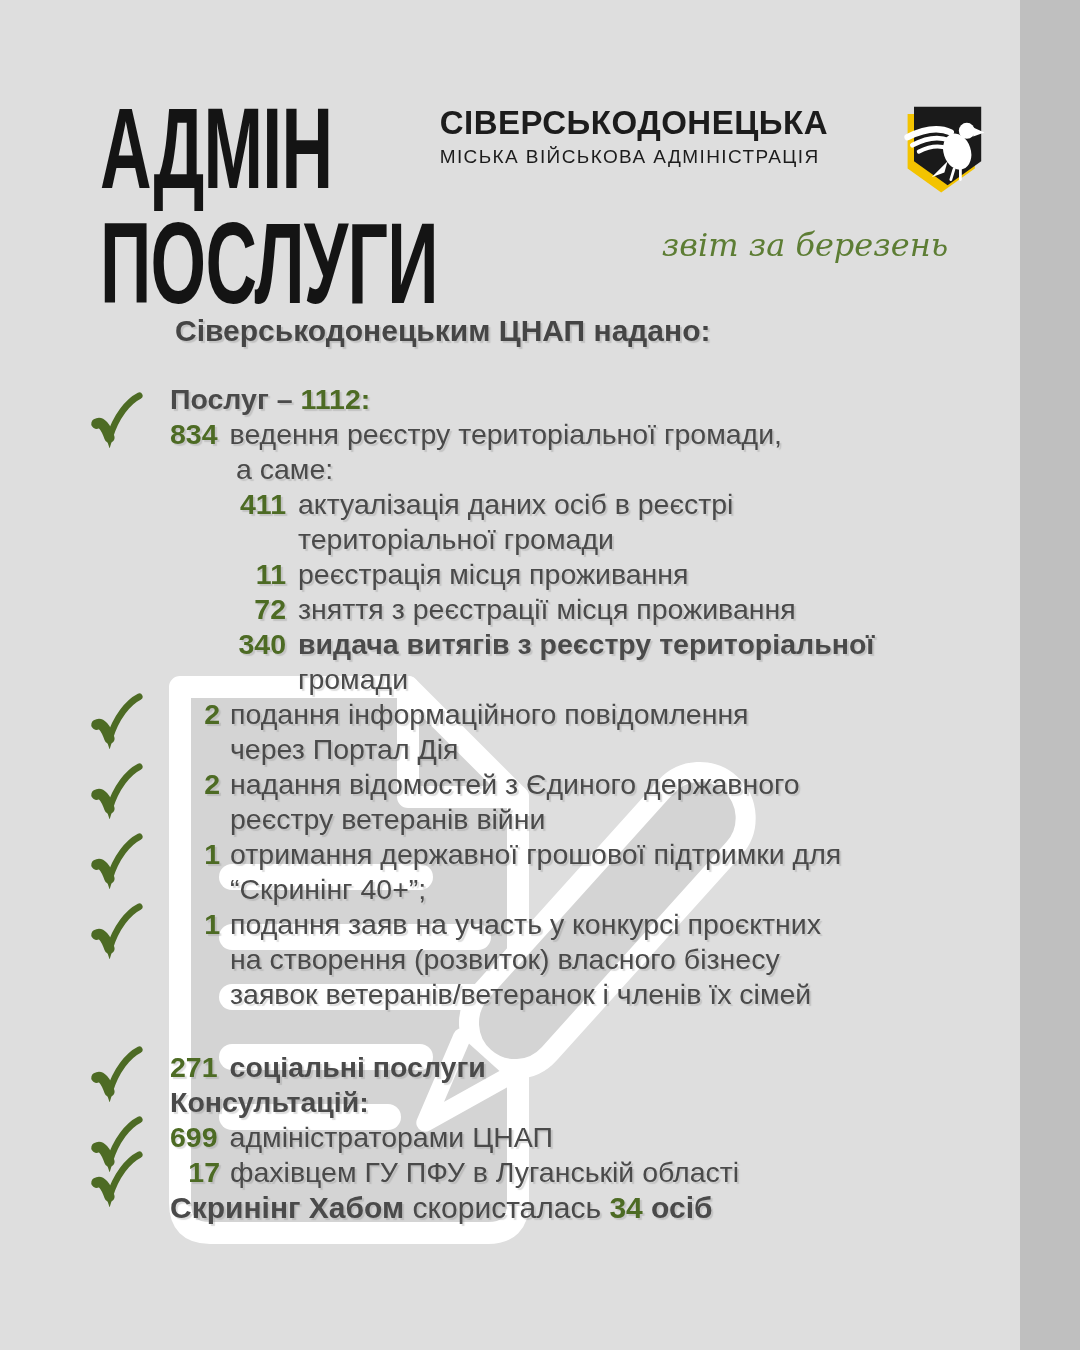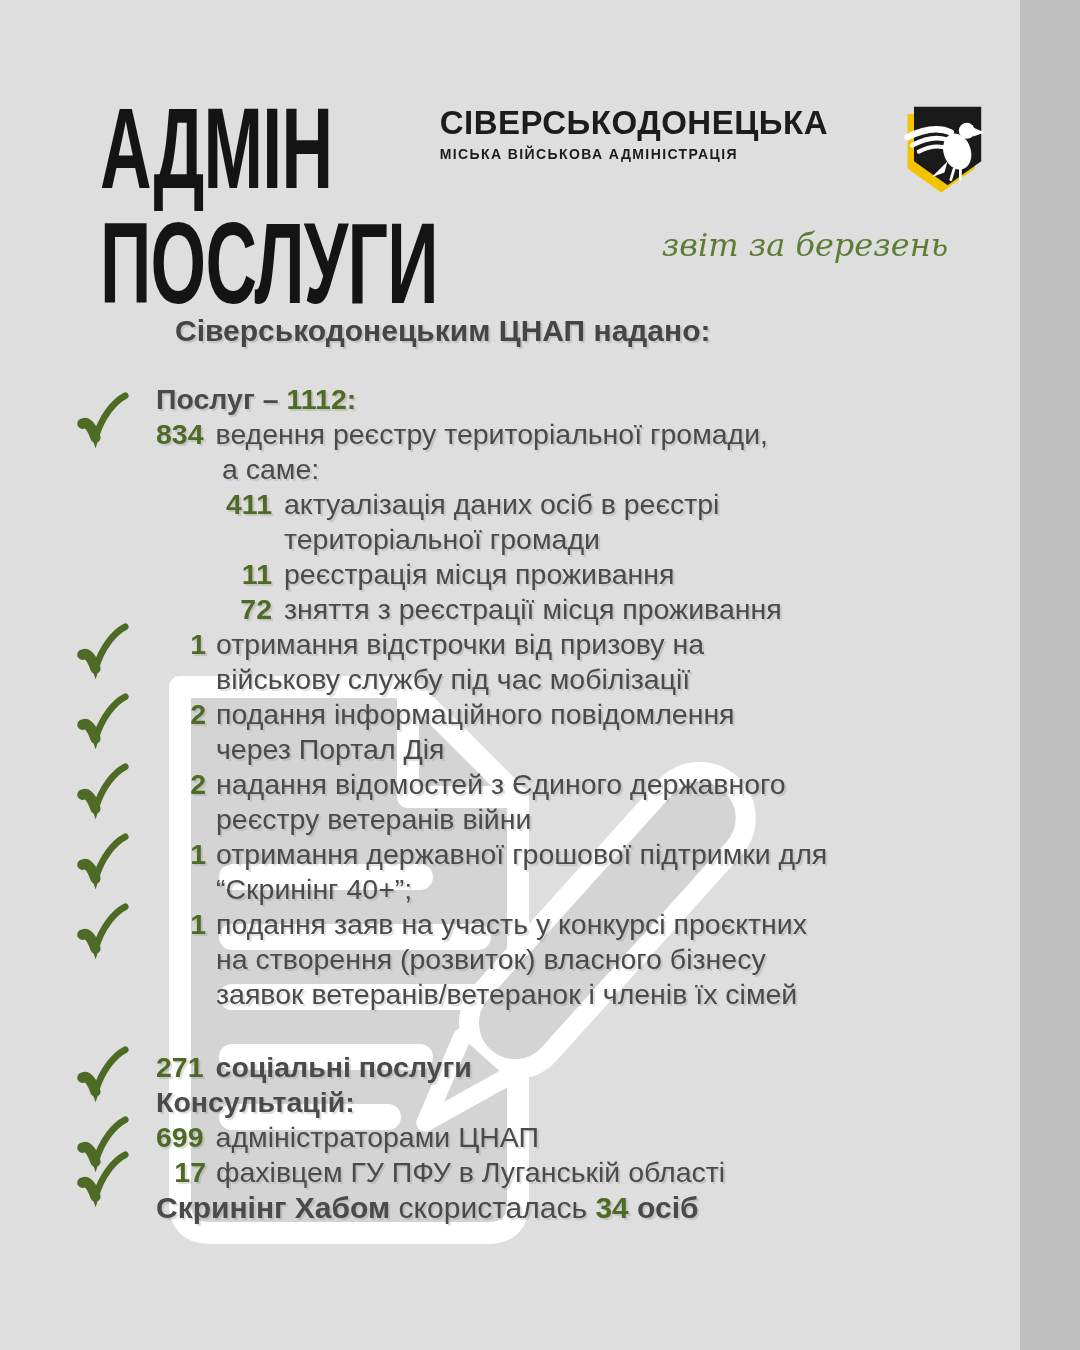--- a/index.html
+++ b/index.html
@@ -10,35 +10,35 @@
   
   .title{
     position:absolute;left:100px;top:92px;
     font-size:94px;line-height:94px;font-weight:700;color:#141414;
     transform:scale(0.76,1.22);transform-origin:0 0;letter-spacing:-1px;
     white-space:nowrap;
   }
   
   .logo-text{position:absolute;top:104px;right:192px;text-align:left;color:#1c1c1c;}
   .org-name{font-size:33px;font-weight:700;letter-spacing:.5px;white-space:nowrap;}
-  .org-subtitle{font-size:14px;font-weight:700;letter-spacing:1.4px;margin-top:4px;white-space:nowrap;}
+  .org-subtitle{font-size:19px;font-weight:400;letter-spacing:1.4px;margin-top:4px;white-space:nowrap;}
   .emblem{position:absolute;left:898px;top:96px;width:96px;height:108px;overflow:visible;}
   
   .script-note{
     position:absolute;left:600px;top:226px;width:410px;text-align:center;
     font-family:"DejaVu Serif",serif;font-style:italic;
     font-size:32px;color:#5d7d34;white-space:nowrap;
   }
   
   .heading{
     position:absolute;left:175px;top:314px;font-size:30px;font-weight:700;color:#454545;
     text-shadow:2px 2px 1px rgba(130,130,130,.3);
   }
   .list{
-    position:absolute;left:156px;top:382px;width:860px;
+    position:absolute;left:170px;top:382px;width:860px;
     font-size:28.5px;line-height:35px;color:#4a4a4a;
     text-shadow:2px 2px 1px rgba(130,130,130,.28);
   }
   .row{position:relative;}
   .gap-sm{margin-top:38px;}
   .gap-md{}
   .b{font-weight:700;}
   .green{color:#4d6b24;font-weight:700;}
   .num{display:inline-block;color:#4d6b24;font-weight:700;}
   .num-flush{margin-right:12px;}
@@ -124,29 +124,25 @@
     </div>
 
     <div class="row">
       <div><span class="num num-lg">11</span><span>реєстрація місця проживання</span></div>
     </div>
 
     <div class="row">
       <div><span class="num num-lg">72</span><span>зняття з реєстрації місця проживання</span></div>
     </div>
 
-
-    <div class="row">
-      <svg class="checkmark" viewBox="0 0 60 60">
-          <path d="M9 34 C14 31 19 37 23 49 C30 26 43 10 55 4" fill="none" stroke="#4d6b24" stroke-width="7" stroke-linecap="round"></path>
-          <path d="M9 34 C14 31 19 37 23 49" fill="none" stroke="#4d6b24" stroke-width="11" stroke-linecap="round"></path>
-        </svg>
-      <div><span class="num num-sm">1</span><span>отримання відстрочки від призову на</span></div>
-      <div class="ind-c">військову службу під час мобілізації</div>
-    </div>
+    <div class="row">
+      <div><span class="num num-lg">340</span><span class="b">видача витягів з реєстру територіальної</span></div>
+      <div class="ind-b">громади</div>
+    </div>
+
 
     <div class="row">
       <svg class="checkmark" viewBox="0 0 60 60">
           <path d="M9 34 C14 31 19 37 23 49 C30 26 43 10 55 4" fill="none" stroke="#4d6b24" stroke-width="7" stroke-linecap="round"></path>
           <path d="M9 34 C14 31 19 37 23 49" fill="none" stroke="#4d6b24" stroke-width="11" stroke-linecap="round"></path>
         </svg>
       <div><span class="num num-sm">2</span><span>подання інформаційного повідомлення</span></div>
       <div class="ind-c">через Портал Дія</div>
     </div>
 

